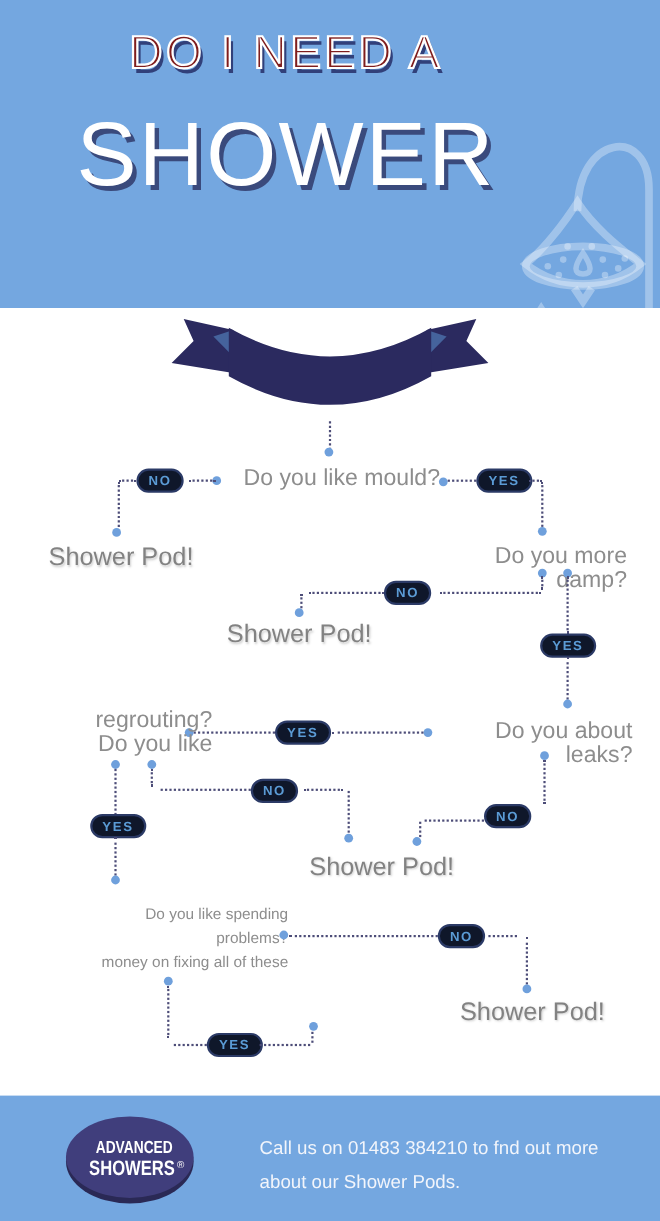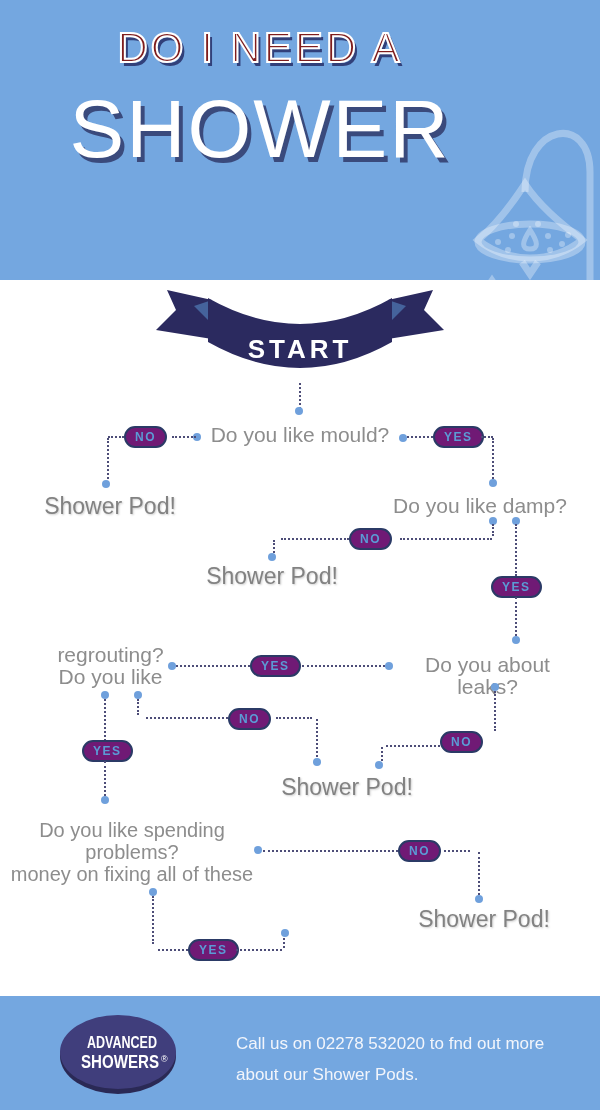--- a/index.html
+++ b/index.html
@@ -12,40 +12,40 @@
     position:absolute; left:0; top:24px; width:520px; text-align:center;
     font-size:42px; letter-spacing:3px; font-weight:400;
     color:#7f1d1d; -webkit-text-stroke:2px #ffffff;
     text-shadow:3px 4px 0 #31407A;
   }
   .title-big {
     position:absolute; left:0; width:520px; text-align:center;
     font-size:82px; letter-spacing:2px; font-weight:400; color:#ffffff;
     text-shadow:4px 5px 0 #3A4A7C;
   }
-  .t2 { top:82px; } .t3 { top:162px; }
+  .t2 { top:94px; } .t3 { top:162px; }
   .shower-svg { position:absolute; right:0; top:92px; }
 
   
   .ribbon-svg { position:absolute; left:150px; top:284px; }
   .ribbon-label {
     position:absolute; left:150px; top:334px; width:300px; text-align:center;
     color:#ffffff; font-size:26px; font-weight:bold; letter-spacing:4px;
   }
 
   
-  .q { position:absolute; text-align:center; color:#8D8D8D; font-size:21px; line-height:22px; }
-  .q5 { font-size:20px; }
+  .q { position:absolute; text-align:right; color:#8D8D8D; font-size:21px; line-height:22px; }
+  .q5 { font-size:14px; }
   .outcome {
     position:absolute; width:160px; text-align:center; color:#828282;
     font-size:23px; text-shadow:1px 1px 2px rgba(60,60,60,0.25);
   }
   .tile-label { position:absolute; width:160px; text-align:center; color:#8D8D8D; font-size:21px; }
   .pill {
-    position:absolute; background:#701a75; border:2px solid #2B3A66; border-radius:12px;
+    position:absolute; background:#0f172a; border:2px solid #2B3A66; border-radius:12px;
     padding:2px 9px; font-size:12px; font-weight:bold; letter-spacing:1.5px; color:#5B9BD5;
   }
   .h { position:absolute; border-top:2px dotted #4D4D78; height:0; }
   .v { position:absolute; border-left:2px dotted #4D4D78; width:0; }
   .dot { position:absolute; width:8px; height:8px; border-radius:50%; background:#6FA0DC; }
 
   
   .footer { position:absolute; left:0; top:996px; width:600px; height:114px; background:#74A7E0; }
   .logo-svg { position:absolute; left:56px; top:14px; }
   .footer-text { position:absolute; left:236px; top:32px; color:#F2F5FB; font-size:17px; line-height:31px; }
@@ -82,41 +82,40 @@
     </svg>
   </div>
 
   <svg class="ribbon-svg" width="300" height="118" viewBox="0 0 300 118">
     <path d="M17 6 L62 16 L62 55 L6 46 L26 26 Z" fill="#2B2A5F"></path>
     <path d="M283 6 L238 16 L238 55 L294 46 L274 26 Z" fill="#2B2A5F"></path>
     <path d="M62 16 L62 40 L44 22 Z" fill="#45639C"></path>
     <path d="M238 16 L238 40 L256 22 Z" fill="#45639C"></path>
     <path d="M58 14 Q150 66 242 14 L242 58 Q150 110 58 58 Z" fill="#2B2A5F"></path>
   </svg>
-  <div class="ribbon-label">START</div>
 
   <div class="v" style="left:299px;top:383px;height:26px"></div>
   <div class="dot" style="left:295px;top:407px"></div>
 
   <div class="q" style="left:200px;top:424px;width:200px">Do you like mould?</div>
   <div class="dot" style="left:193px;top:433px"></div>
   <div class="h" style="left:172px;top:436px;width:24px"></div>
   <div class="pill" style="left:124px;top:426px">NO</div>
   <div class="h" style="left:108px;top:436px;width:16px"></div>
   <div class="v" style="left:107px;top:438px;height:41px"></div>
   <div class="dot" style="left:102px;top:480px"></div>
   <div class="outcome" style="left:30px;top:493px">Shower Pod!</div>
   <div class="dot" style="left:399px;top:434px"></div>
   <div class="h" style="left:407px;top:436px;width:26px"></div>
   <div class="pill" style="left:433px;top:426px">YES</div>
   <div class="h" style="left:481px;top:436px;width:12px"></div>
   <div class="v" style="left:492px;top:438px;height:41px"></div>
   <div class="dot" style="left:489px;top:479px"></div>
 
-  <div class="q" style="left:390px;top:495px;width:180px">Do you like damp?</div>
+  <div class="q" style="left:390px;top:495px;width:180px">Do you more damp?</div>
   <div class="dot" style="left:489px;top:517px"></div>
   <div class="v" style="left:492px;top:524px;height:12px"></div>
   <div class="h" style="left:400px;top:538px;width:92px"></div>
   <div class="pill" style="left:349px;top:528px">NO</div>
   <div class="h" style="left:281px;top:538px;width:68px"></div>
   <div class="v" style="left:273px;top:540px;height:13px"></div>
   <div class="dot" style="left:268px;top:553px"></div>
   <div class="outcome" style="left:192px;top:563px">Shower Pod!</div>
   <div class="dot" style="left:512px;top:517px"></div>
   <div class="v" style="left:515px;top:524px;height:52px"></div>
@@ -176,18 +175,18 @@
 
   <div class="footer">
     <svg class="logo-svg" width="124" height="86" viewBox="0 0 124 86">
       <ellipse cx="62" cy="46" rx="58" ry="38" fill="#2A2955"></ellipse>
       <ellipse cx="62" cy="42" rx="58" ry="37" fill="#403E7C"></ellipse>
       <text x="66" y="38" text-anchor="middle" fill="#ffffff" font-family="Liberation Sans, sans-serif" font-size="16" font-weight="bold" textLength="70" lengthAdjust="spacingAndGlyphs">ADVANCED</text>
       <text x="64" y="58" text-anchor="middle" fill="#ffffff" font-family="Liberation Sans, sans-serif" font-size="19" font-weight="bold" textLength="78" lengthAdjust="spacingAndGlyphs">SHOWERS</text>
       <text x="105" y="52" fill="#ffffff" font-family="Liberation Sans, sans-serif" font-size="9">®</text>
     </svg>
     <div class="footer-text">
-      <div>Call us on 02278 532020 to fnd out more</div>
+      <div>Call us on 01483 384210 to fnd out more</div>
       <div>about our Shower Pods.</div>
     </div>
   </div>
 
 </div>
 
 </body></html>

